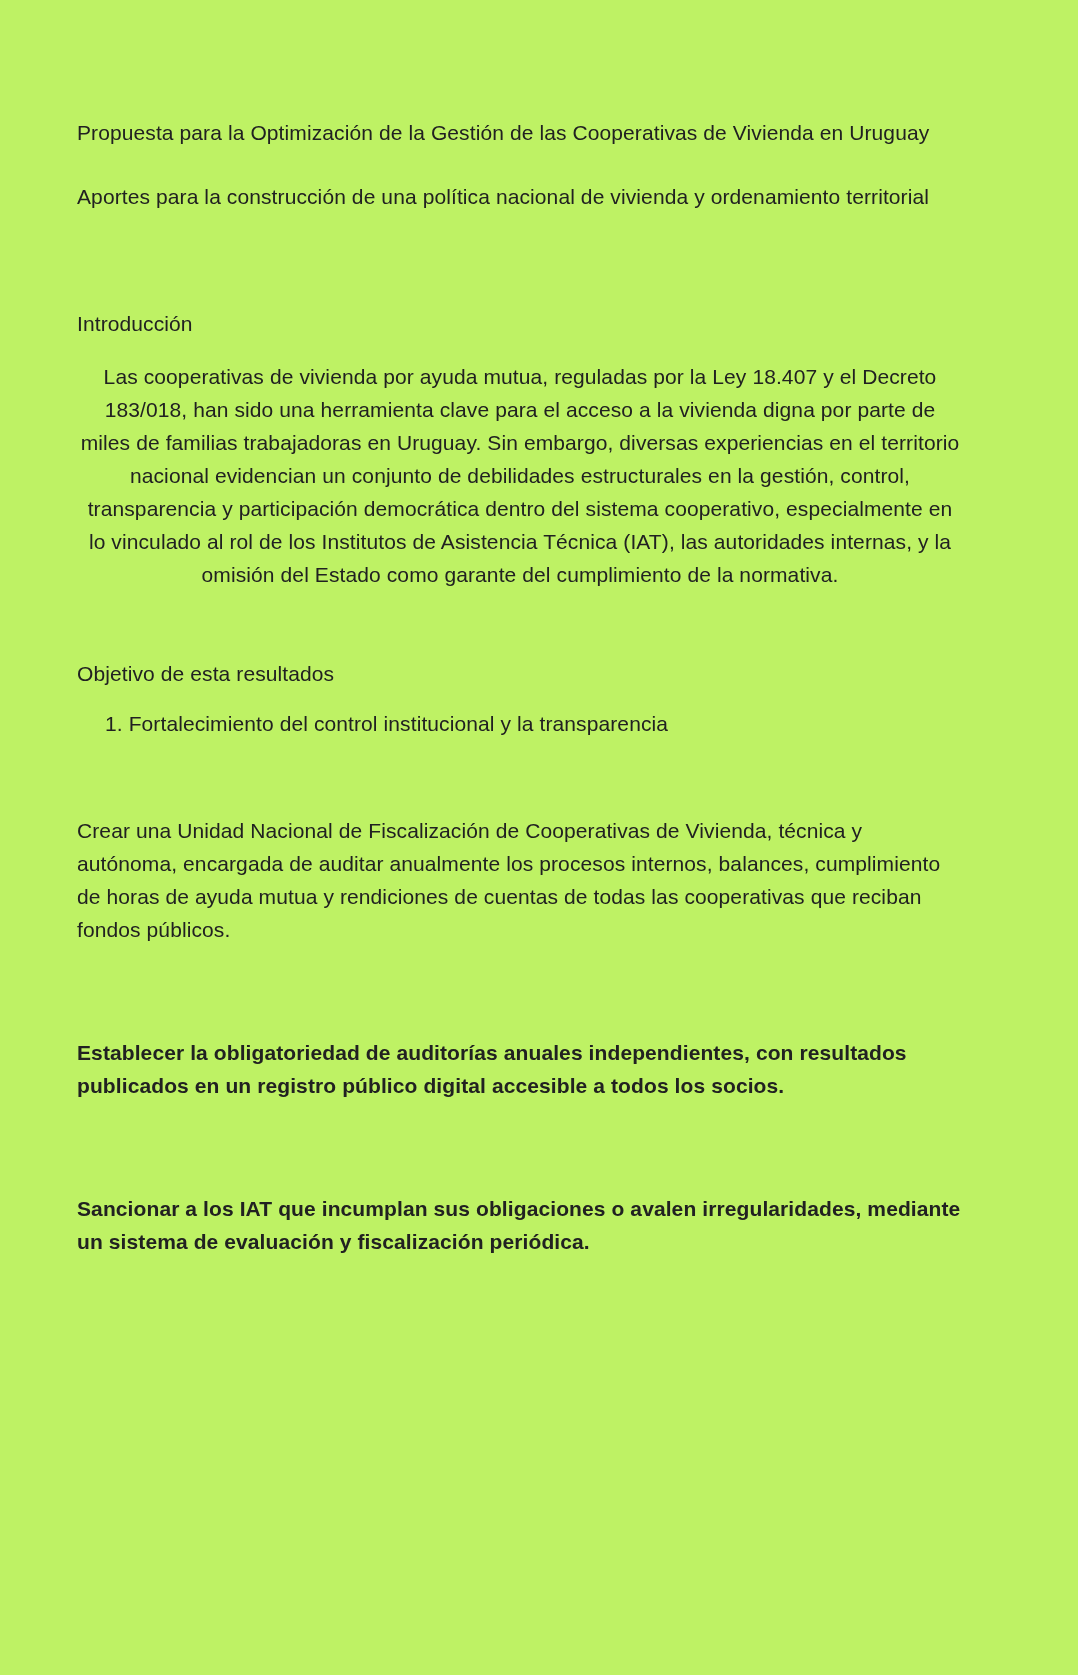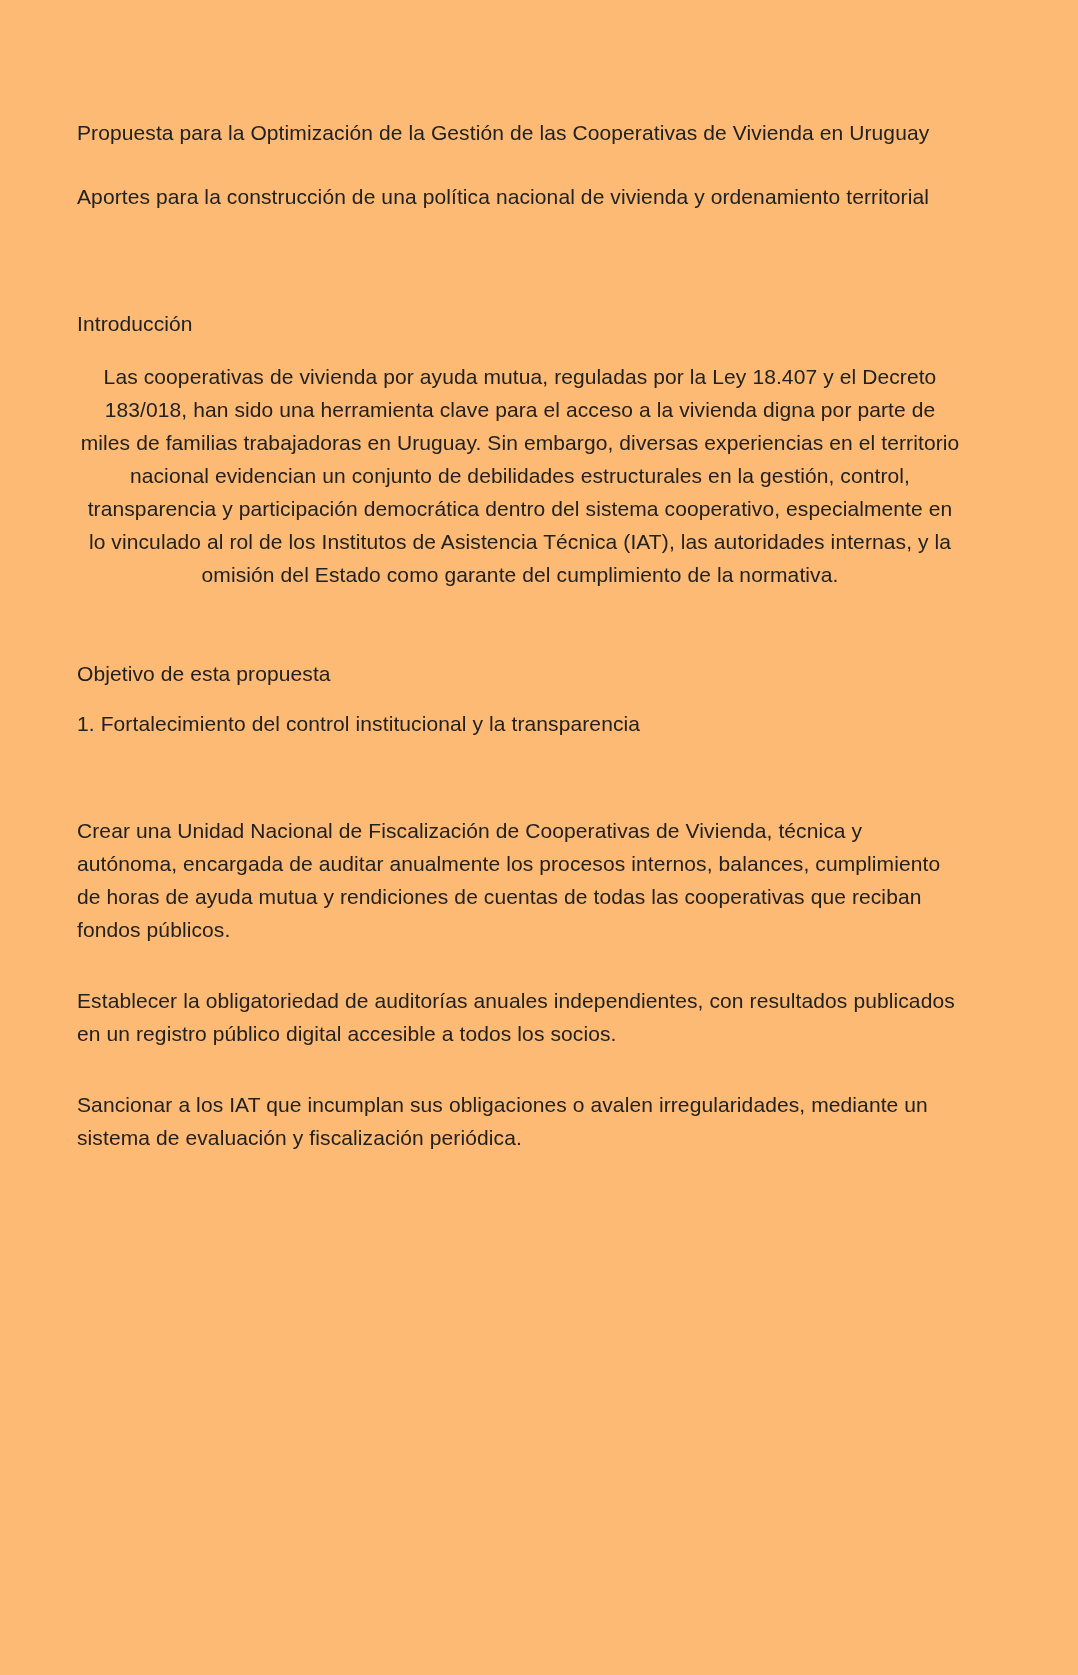--- a/index.html
+++ b/index.html
@@ -11,54 +11,54 @@
   body {
     width: 1078px;
     height: 1675px;
     overflow: hidden;
     font-family: "Liberation Sans", "DejaVu Sans", sans-serif;
   }
   .page {
     box-sizing: border-box;
     width: 1078px;
     height: 1675px;
-    background: #fdba74;
+    background: #bef264;
     padding: 116px 115px 0 77px;
   }
   .doc-block {
     font-size: 21px;
     line-height: 33px;
     color: #212121;
     letter-spacing: 0.1px;
     max-width: 886px;
     white-space: normal;
   }
   
-  .mt17 { margin-top: 17px; }
+  .mt17 { margin-top: 17px; margin-left: 28px; }
   .mt20 { margin-top: 20px; text-align: center; }
   .mt22 { margin-top: 31px; }
   .mt66 { margin-top: 66px; }
-  .mt71 { margin-top: 38px; }
+  .mt71 { margin-top: 90px; font-weight: bold; }
   .mt73 { margin-top: 94px; }
   .mt74 { margin-top: 74px; }
 </style>
 </head>
 <body>
 
 <div class="page">
 
   <div class="doc-block">Propuesta para la Optimización de la Gestión de las Cooperativas de Vivienda en Uruguay</div>
 
   <div class="doc-block mt22">Aportes para la construcción de una política nacional de vivienda y ordenamiento territorial</div>
 
   <div class="doc-block mt73">Introducción</div>
 
   <div class="doc-block mt20">Las cooperativas de vivienda por ayuda mutua, reguladas por la Ley 18.407 y el Decreto 183/018, han sido una herramienta clave para el acceso a la vivienda digna por parte de miles de familias trabajadoras en Uruguay. Sin embargo, diversas experiencias en el territorio nacional evidencian un conjunto de debilidades estructurales en la gestión, control, transparencia y participación democrática dentro del sistema cooperativo, especialmente en lo vinculado al rol de los Institutos de Asistencia Técnica (IAT), las autoridades internas, y la omisión del Estado como garante del cumplimiento de la normativa.</div>
 
-  <div class="doc-block mt66">Objetivo de esta propuesta</div>
+  <div class="doc-block mt66">Objetivo de esta resultados</div>
 
 
 
   <div class="doc-block mt17">1. Fortalecimiento del control institucional y la transparencia</div>
 
   <div class="doc-block mt74">Crear una Unidad Nacional de Fiscalización de Cooperativas de Vivienda, técnica y autónoma, encargada de auditar anualmente los procesos internos, balances, cumplimiento de horas de ayuda mutua y rendiciones de cuentas de todas las cooperativas que reciban fondos públicos.</div>
 
   <div class="doc-block mt71">Establecer la obligatoriedad de auditorías anuales independientes, con resultados publicados en un registro público digital accesible a todos los socios.</div>
 
   <div class="doc-block mt71">Sancionar a los IAT que incumplan sus obligaciones o avalen irregularidades, mediante un sistema de evaluación y fiscalización periódica.</div>

